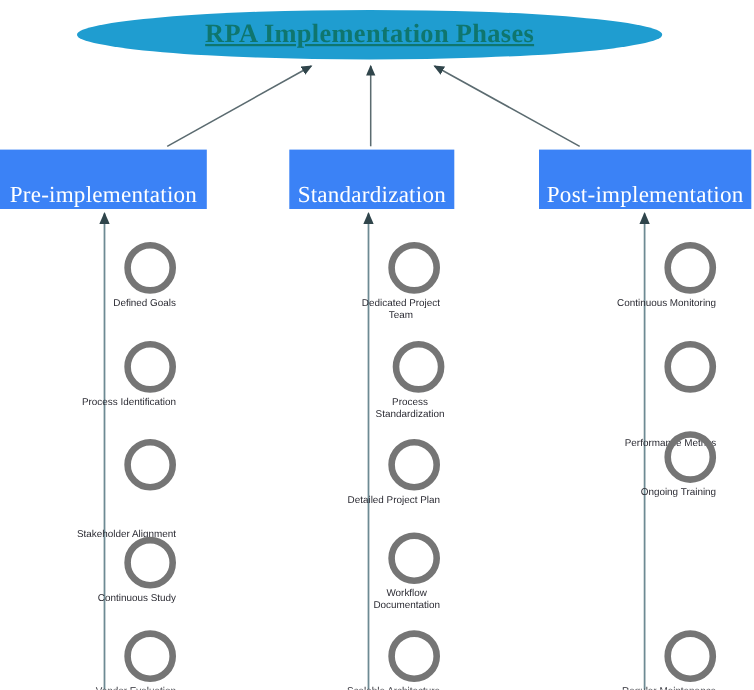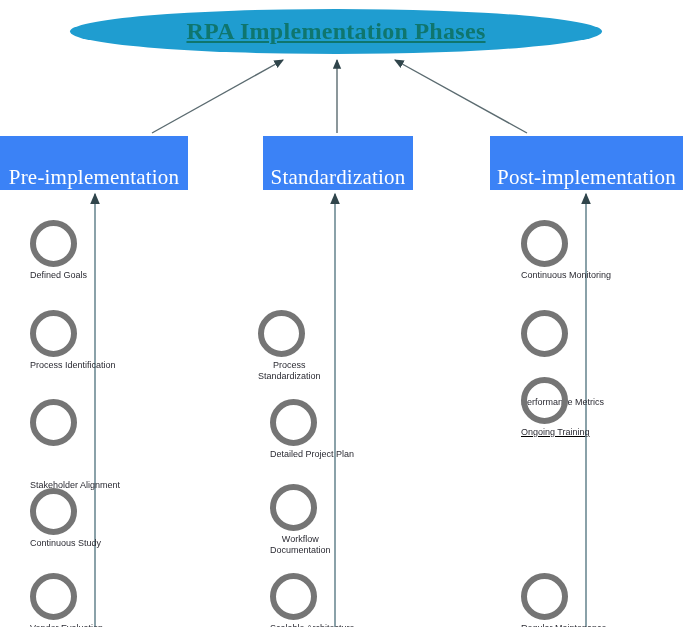--- a/index.html
+++ b/index.html
@@ -84,21 +84,21 @@
   #phase-box-0 { left: 0px;   top: 136px; width: 188px; }
   #phase-box-1 { left: 263px; top: 136px; width: 150px; }
   #phase-box-2 { left: 490px; top: 136px; width: 193px; }
 
   
   .step-node {
     position: absolute;
     width: 130px;
     display: flex;
     flex-direction: column;
-    align-items: flex-start;
+    align-items: flex-end;
   }
   .step-circle {
     width: 47px;
     height: 47px;
     border: 6px solid #757575;
     border-radius: 50%;
     background: transparent;
     box-sizing: border-box;
   }
   .step-label {
@@ -161,21 +161,26 @@
   </div>
   <div class="step-node" style="left:30px; top:488px;">
     <div class="step-circle"></div>
     <div class="step-label">Continuous Study</div>
   </div>
   <div class="step-node" style="left:30px; top:573px;">
     <div class="step-circle"></div>
     <div class="step-label">Vendor Evaluation</div>
   </div>
 
-  <div class="step-node" style="left:258px; top:310px;">
+  <div class="step-node" style="left:270px; top:220px;">
+    <div class="step-circle"></div>
+    <div class="step-label">Dedicated Project
+Team</div>
+  </div>
+  <div class="step-node" style="left:274px; top:310px;">
     <div class="step-circle"></div>
     <div class="step-label">Process
 Standardization</div>
   </div>
   <div class="step-node" style="left:270px; top:399px;">
     <div class="step-circle"></div>
     <div class="step-label">Detailed Project Plan</div>
   </div>
   <div class="step-node" style="left:270px; top:484px;">
     <div class="step-circle"></div>
@@ -188,21 +193,21 @@
   </div>
 
   <div class="step-node" style="left:521px; top:220px;">
     <div class="step-circle"></div>
     <div class="step-label">Continuous Monitoring</div>
   </div>
   <div class="step-node" style="left:521px; top:310px;gap:37px;">
     <div class="step-circle"></div>
     <div class="step-label">Performance Metrics</div>
   </div>
-  <div class="step-node" style="left:521px; top:377px;text-decoration:underline;">
+  <div class="step-node" style="left:521px; top:392px;">
     <div class="step-circle"></div>
     <div class="step-label">Ongoing Training</div>
   </div>
   <div class="step-node" style="left:521px; top:573px;">
     <div class="step-circle"></div>
     <div class="step-label">Regular Maintenance</div>
   </div>
 
 </div>
 

